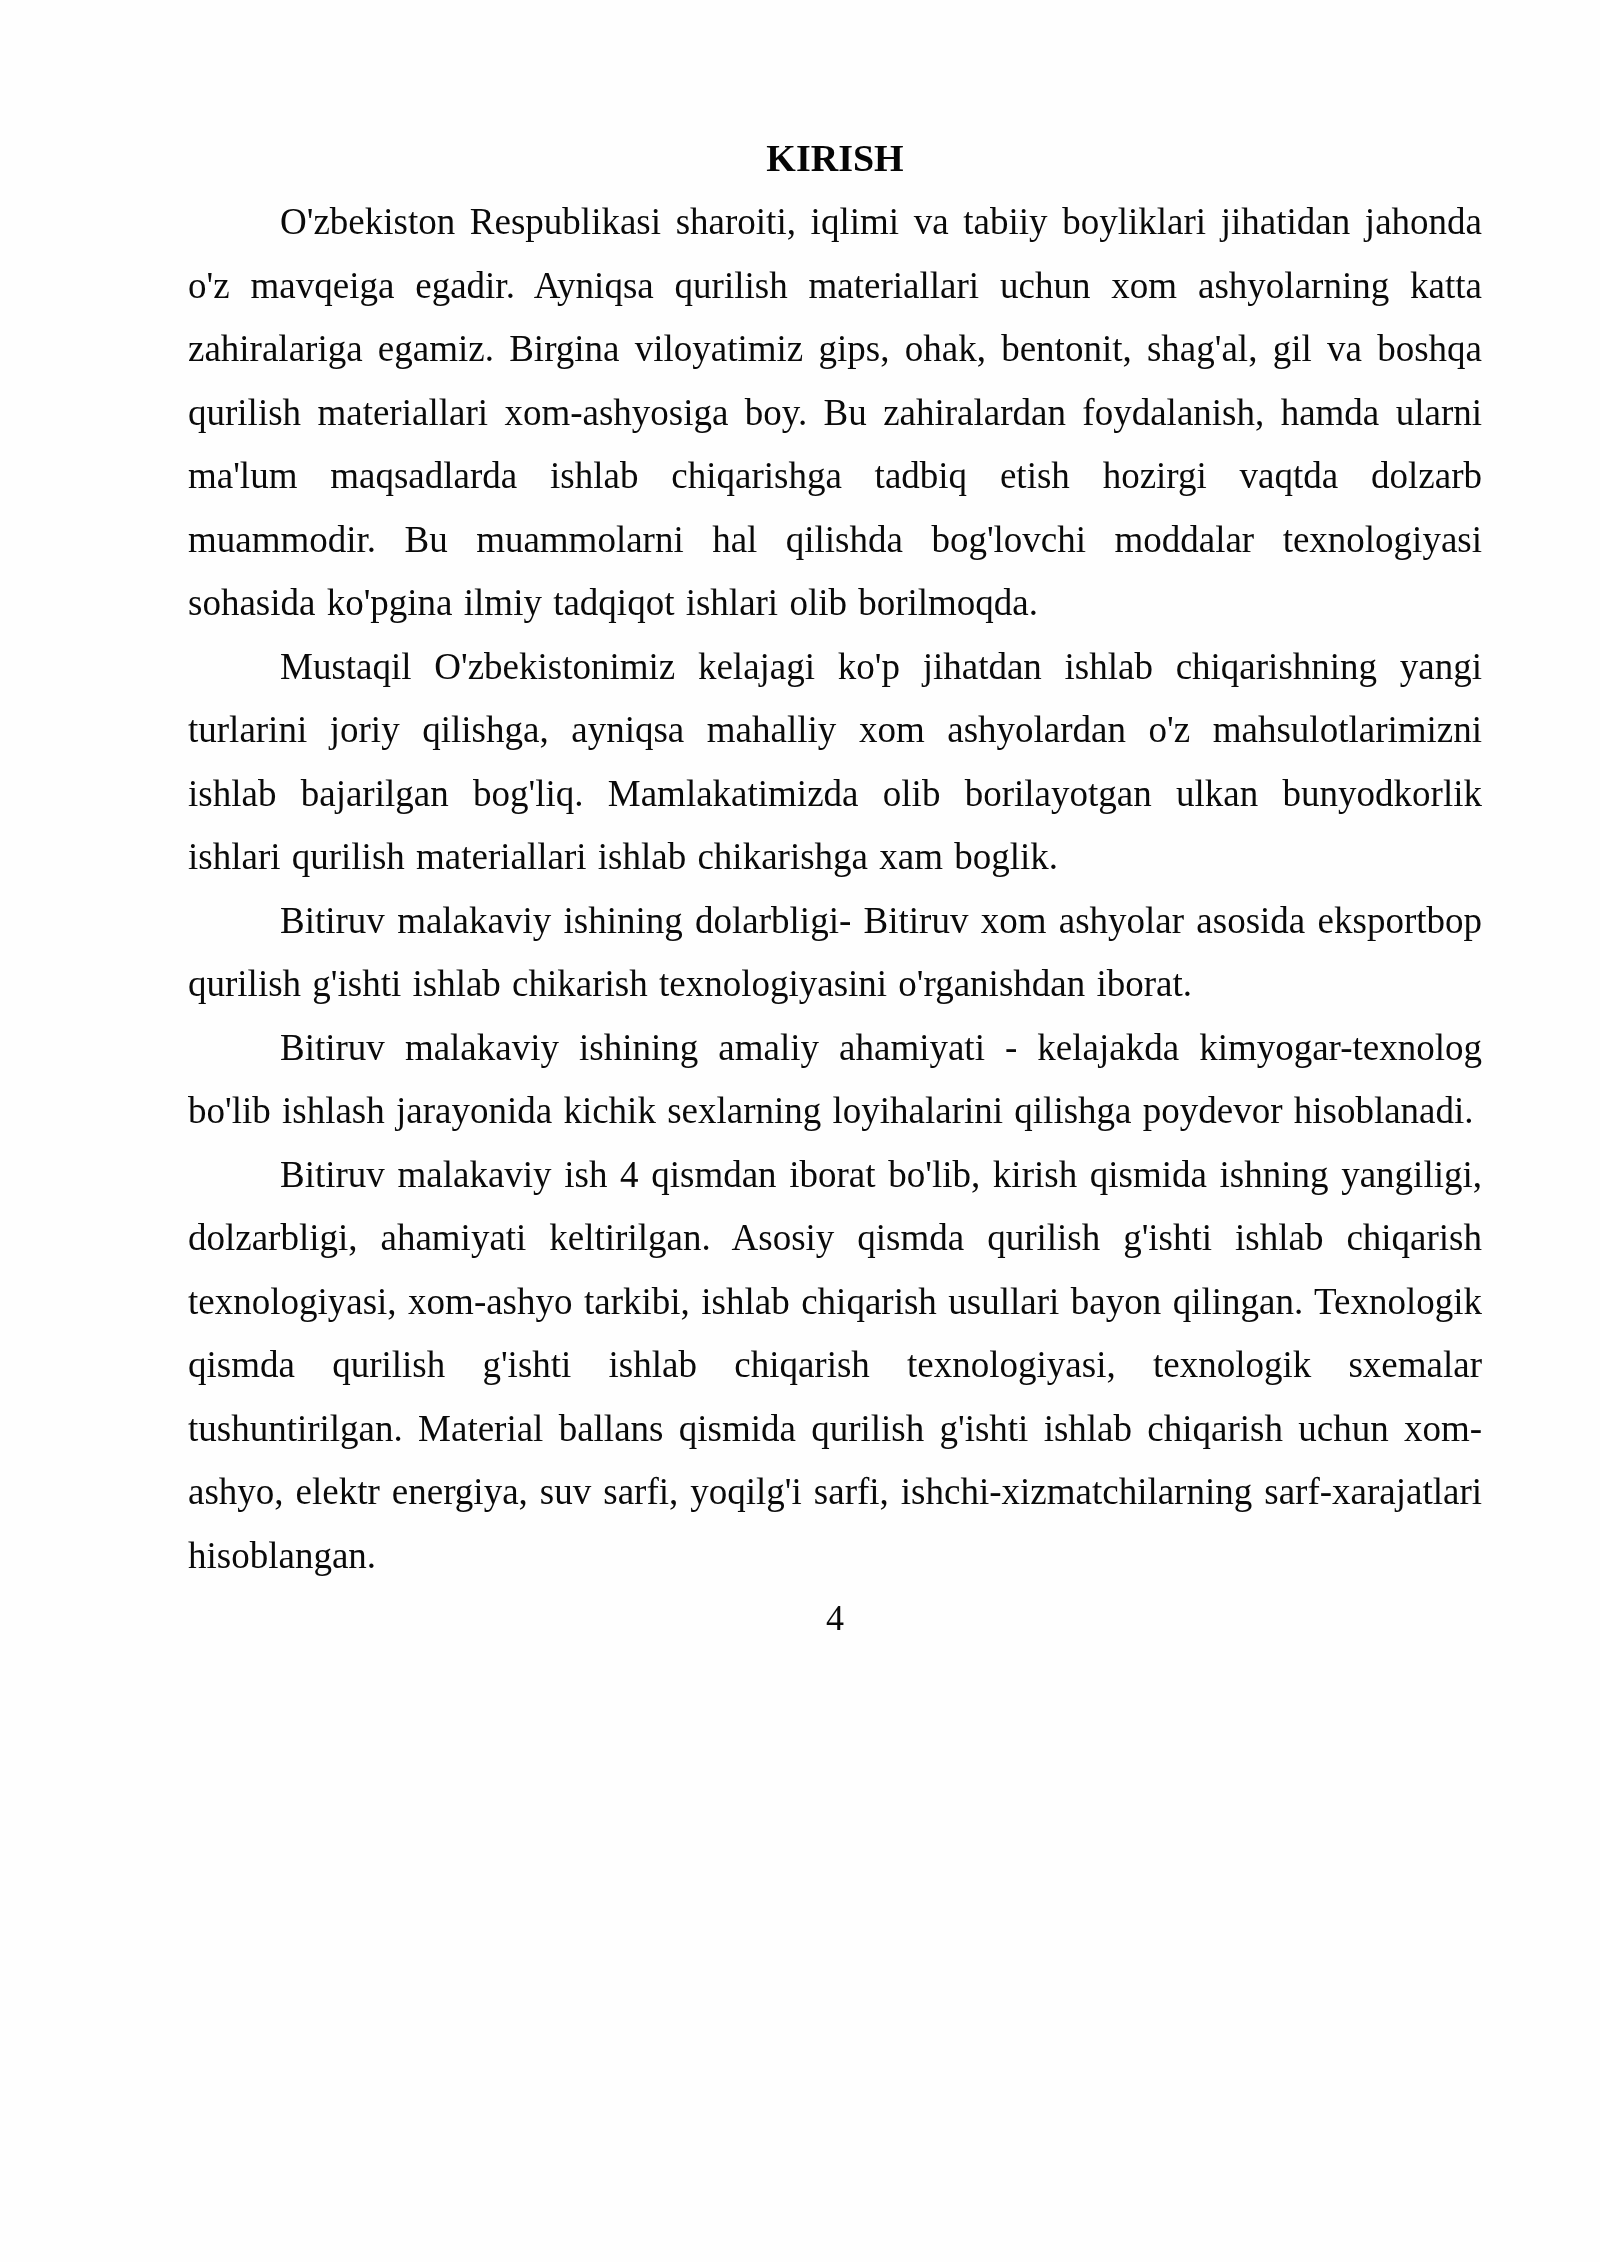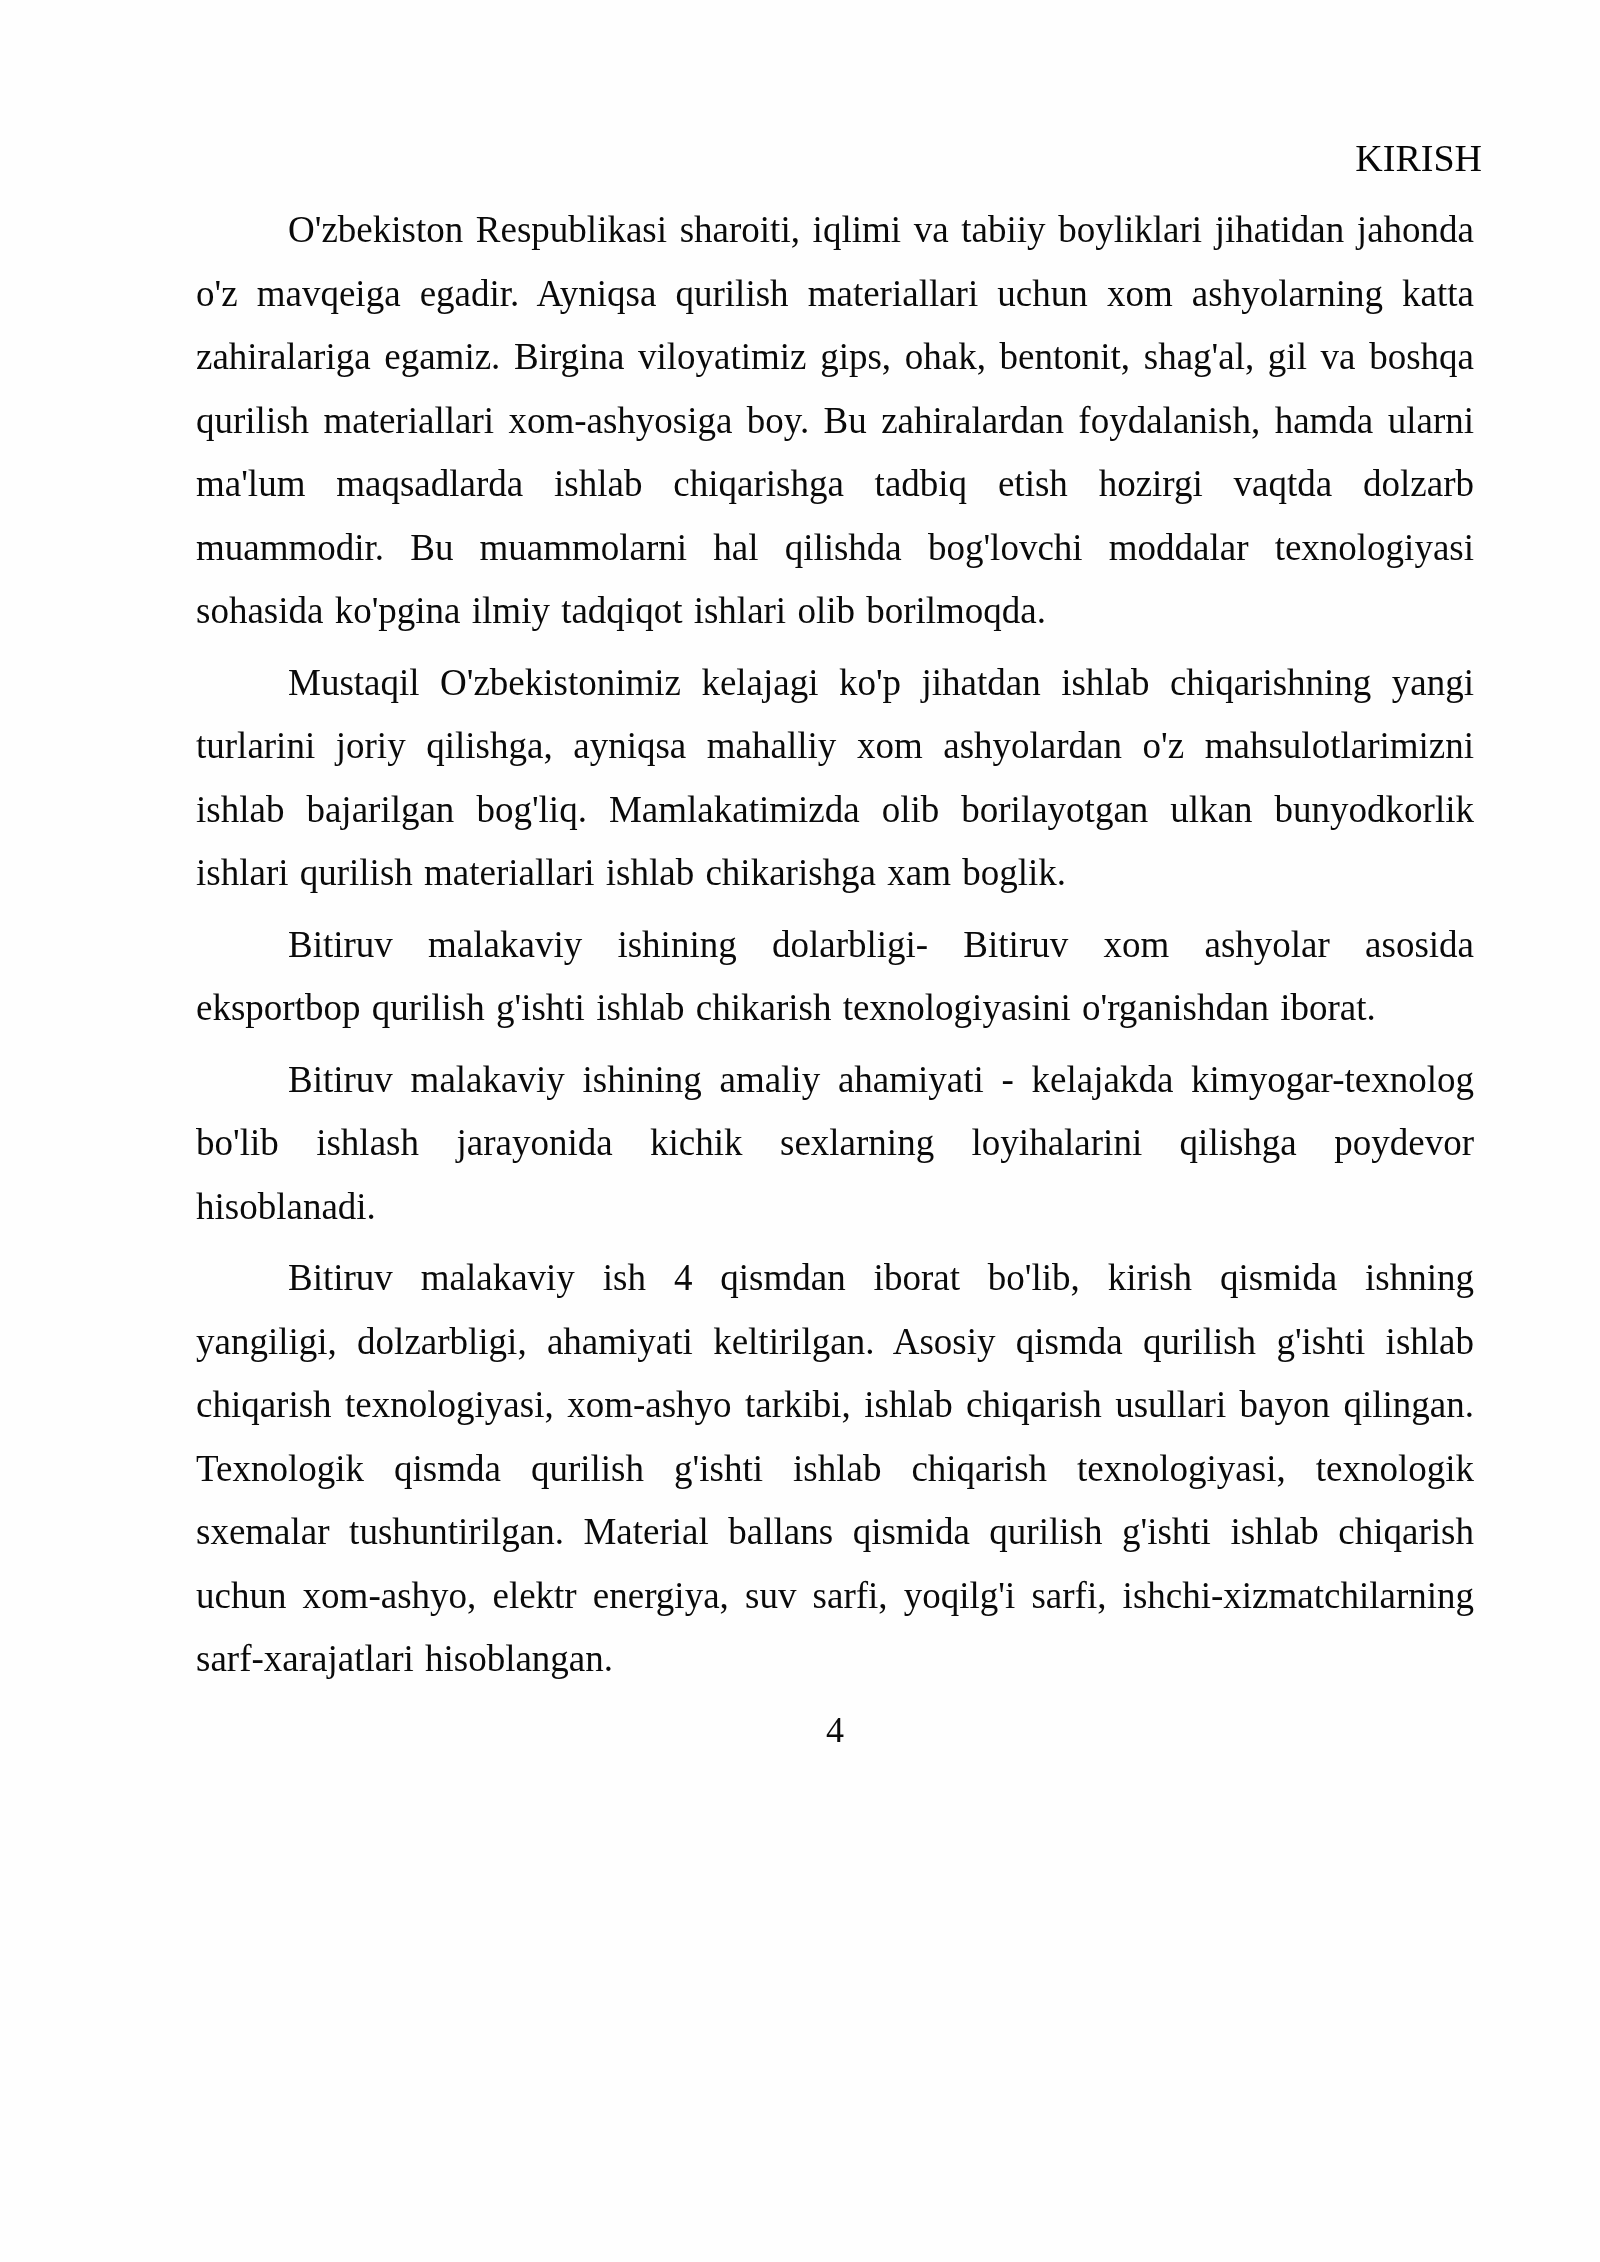--- a/index.html
+++ b/index.html
@@ -14,27 +14,27 @@
       background: #fefefe;
       box-sizing: border-box;
       padding: 126px 118px 0 188px;
       font-family: "Liberation Serif", "DejaVu Serif", serif;
       color: #0a0a0a;
       overflow: hidden;
     }
     .doc-title {
       margin: 0;
       font-size: 38px;
-      font-weight: 400;
+      font-weight: 700;
       line-height: 64px;
-      text-align: right;
+      text-align: center;
       color: #060606;
     }
     .para {
-      margin: 8px;
+      margin: 0;
       font-size: 37px;
       line-height: 63.5px;
       text-align: justify;
       text-indent: 92px;
       word-spacing: 2px;
     }
     .para .lead {
       font-weight: 400;
     }
     .page-number {

